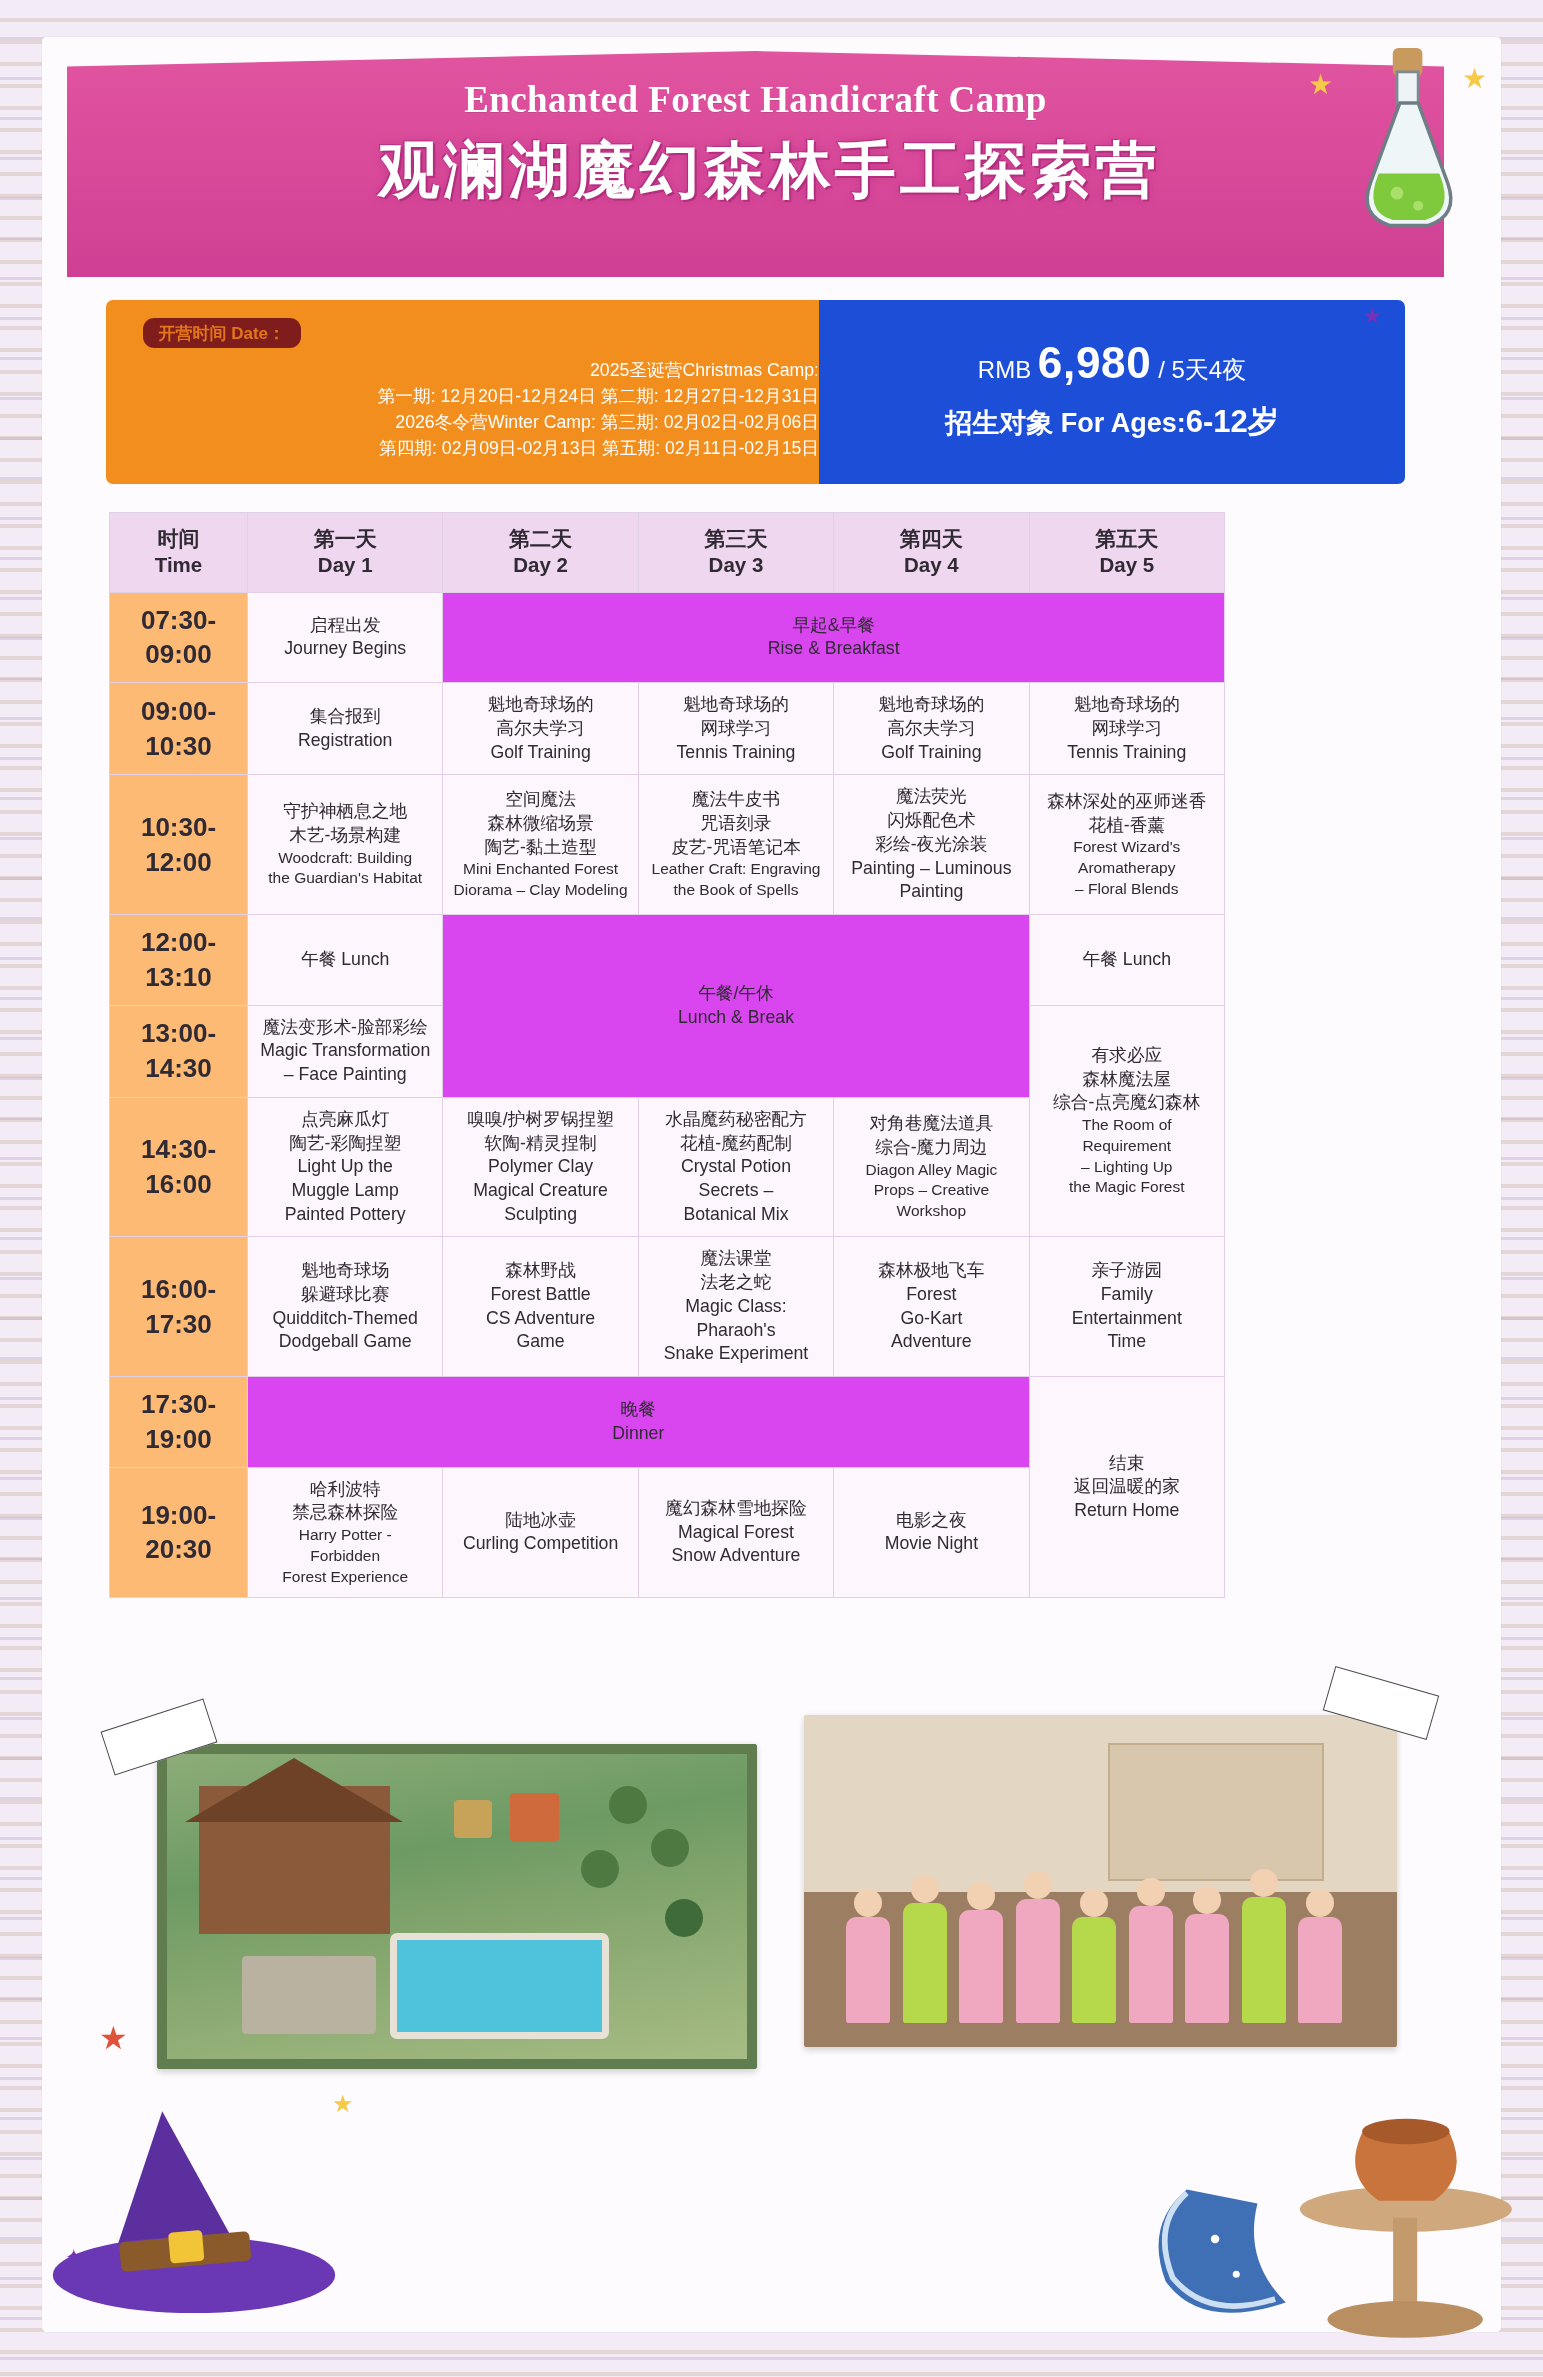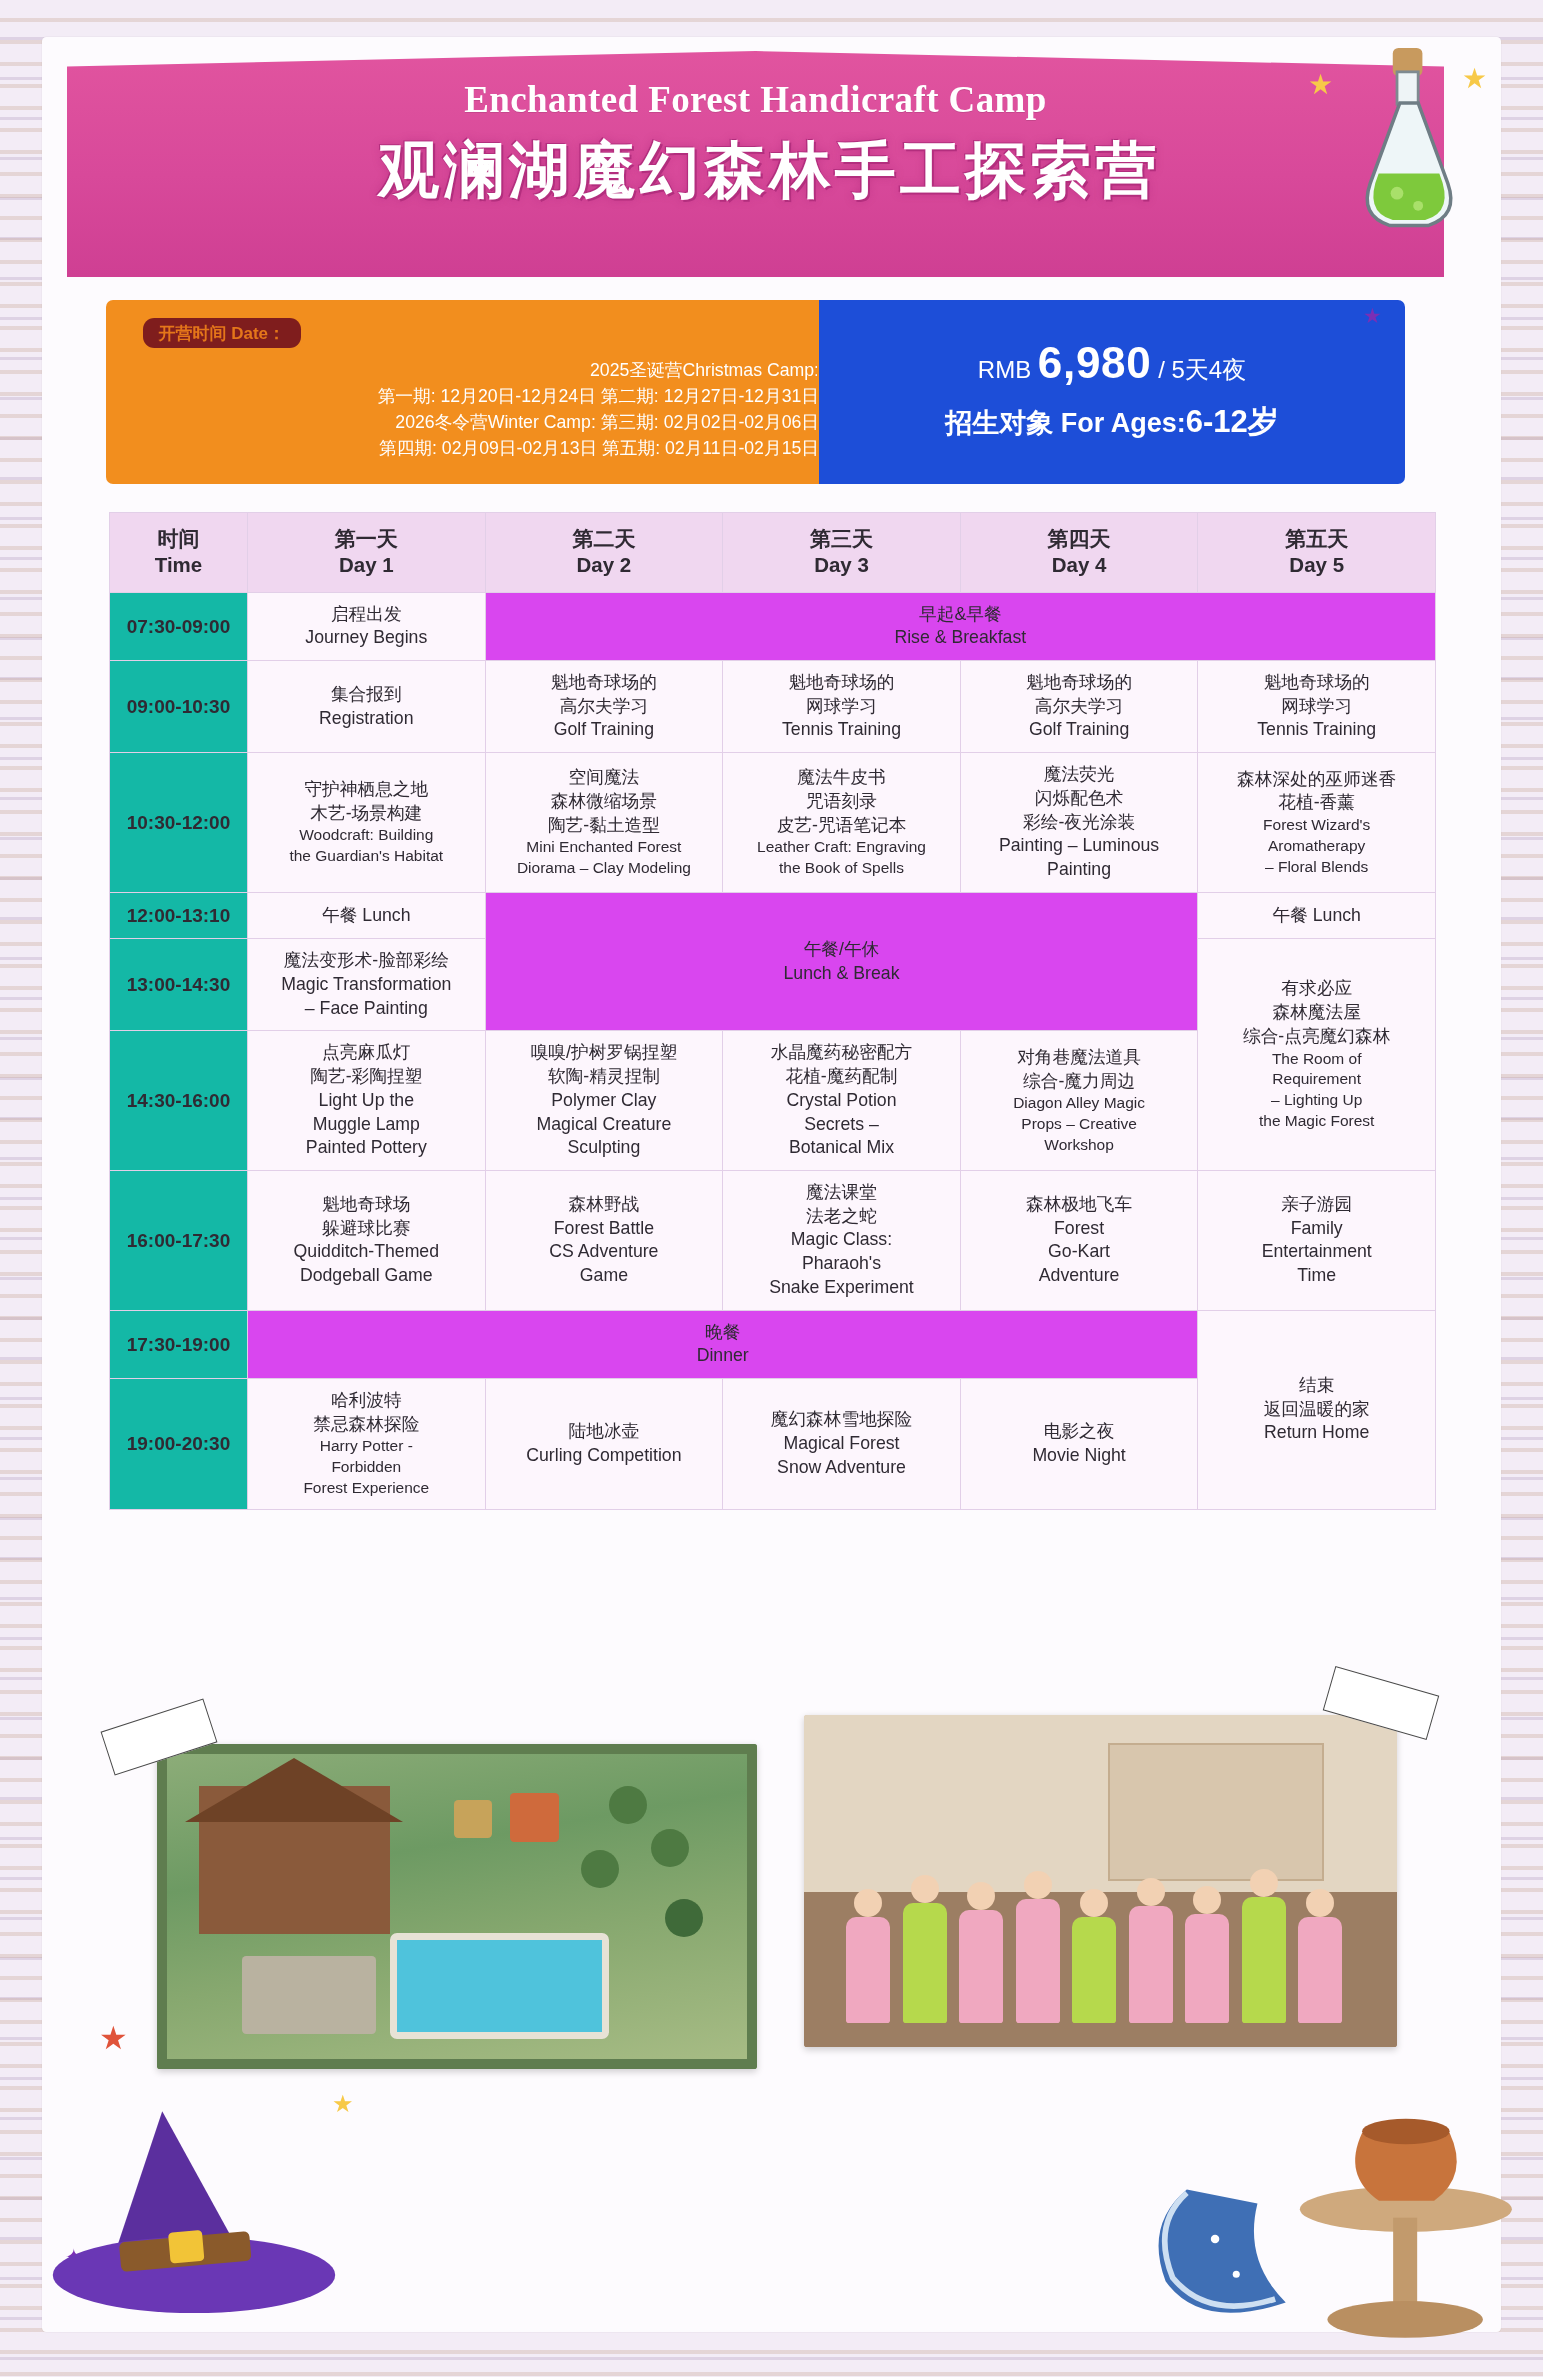--- a/index.html
+++ b/index.html
@@ -74,30 +74,30 @@
     position:absolute;left:713px;top:0;width:586px;height:184px;
     background:#1d4ed8;border-radius:0 7px 7px 0;color:#fff;text-align:center;
   }
   .price-row{margin-top:38px;font-size:24px;}
   .price-big{font-size:44px;font-weight:bold;letter-spacing:0.7px;}
   .price-sub{font-size:24px;}
   .ages-row{margin-top:12.7px;font-size:27px;font-weight:bold;}
   .ages-row .num{font-size:31px;}
 
   
-  .table-wrap{position:absolute;left:109px;top:512px;width:1327px;z-index:5;}
+  .table-wrap{position:absolute;left:109px;top:512px;width:1116px;z-index:5;}
   table{border-collapse:collapse;width:100%;table-layout:fixed;}
   th,td{border:0.7px solid #e2cfe8;text-align:center;vertical-align:middle;color:#2f2a33;}
   thead th{
     background:#f0d7f0;font-size:21px;font-weight:bold;padding:12.7px 2.8px 14px;
     line-height:1.25;
   }
   thead th .en{font-weight:bold;font-size:20.5px;}
   td{padding:10px 5.6px;font-size:17.7px;line-height:1.34;background:#fdf6fd;}
-  td.time{background:#14b8a6;font-weight:bold;font-size:19px;}
+  td.time{background:#fdba74;font-weight:bold;font-size:26px;}
   td.wide{background:#d946ef;}
   col.c0{width:138px;}
   .cn{display:block;}
   .en{display:block;}
   .sm{font-size:15.5px;}
 
   
   .photos{position:absolute;left:0;top:1666px;width:1544px;height:424px;z-index:5;}
   .photo{position:absolute;border-radius:2.8px;overflow:hidden;box-shadow:0 2.1px 7px rgba(0,0,0,.18);}
   .photo1{left:157px;top:78px;width:600px;height:325px;

